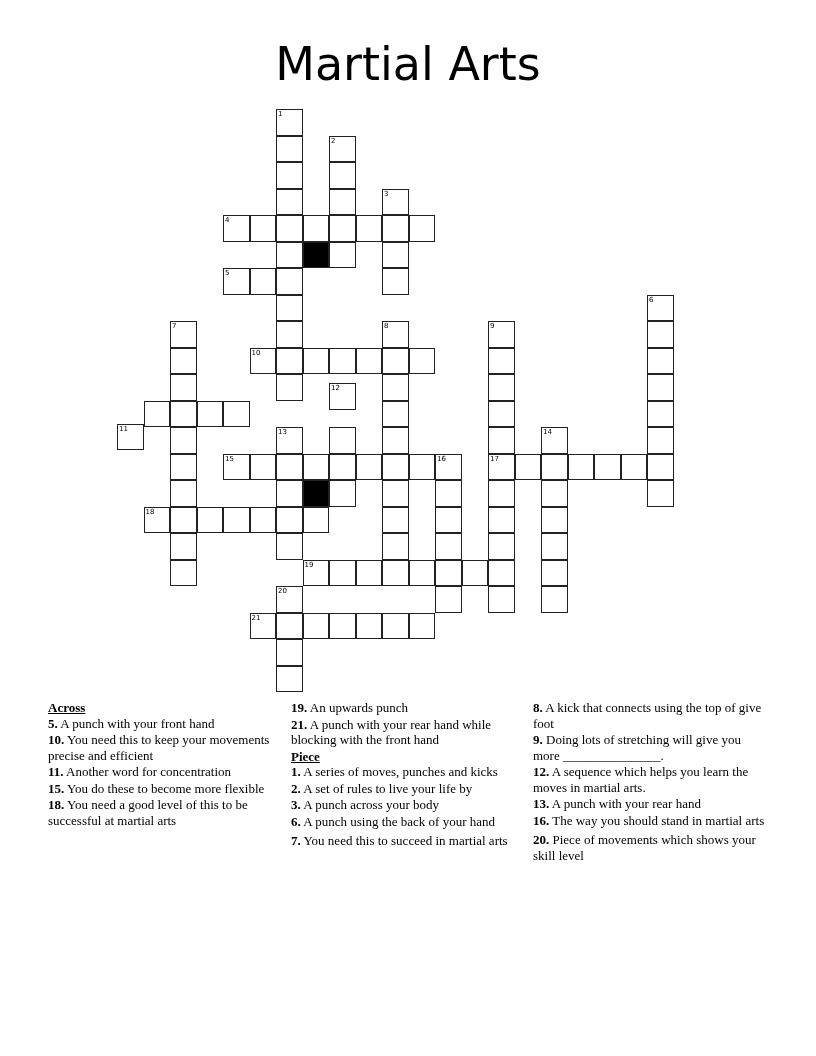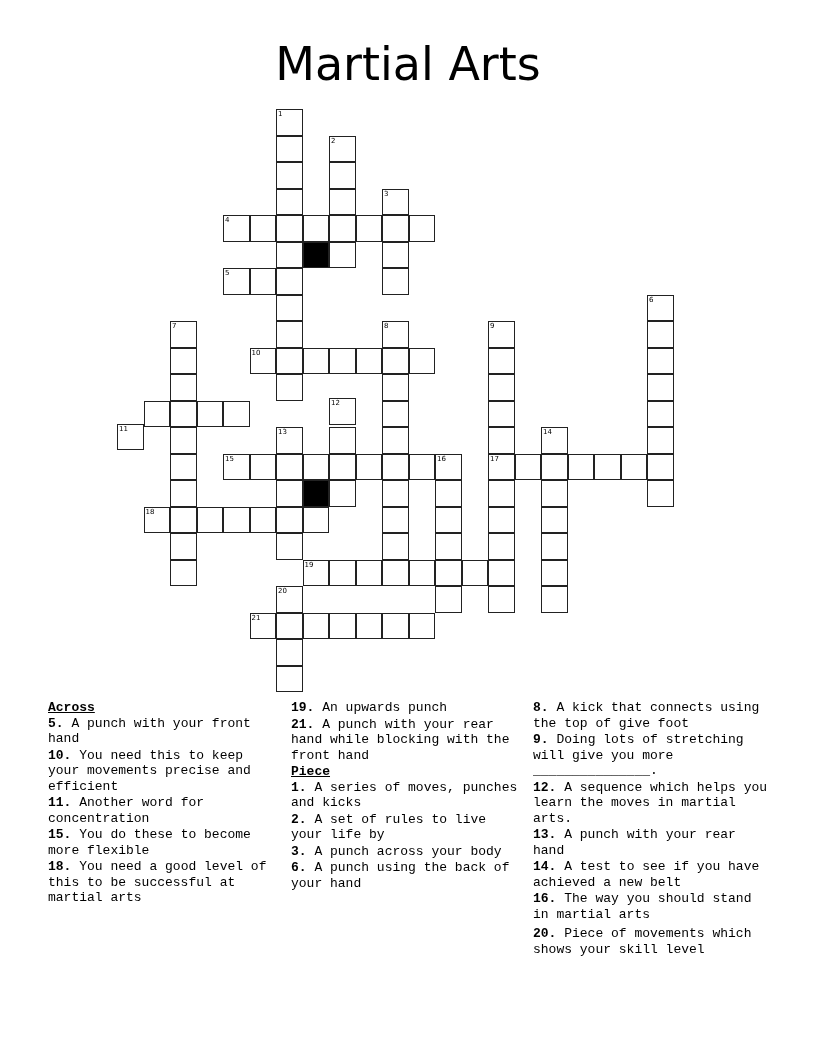--- a/index.html
+++ b/index.html
@@ -2,21 +2,21 @@
 <html><head>
 <meta charset="utf-8">
 <style>
   html,body{margin:0;padding:0;background:#fff;}
   body{width:816px;height:1056px;position:relative;overflow:hidden;font-family:"DejaVu Sans","Liberation Sans",sans-serif;color:#000;}
   .title{position:absolute;top:34px;left:0;width:816px;text-align:center;font-size:46px;line-height:60px;font-family:"DejaVu Sans",sans-serif;}
   #grid{position:absolute;left:0;top:0;width:816px;height:700px;}
   .cell{position:absolute;width:26.5px;height:26.5px;box-sizing:border-box;border:1.5px solid #222;background:#fff;}
   .cell.black{background:#000;}
   .num{position:absolute;left:1px;top:0px;font-size:7px;line-height:8px;font-family:"DejaVu Sans",sans-serif;}
-  .clues{position:absolute;top:700px;font-size:13px;line-height:15.5px;font-family:Liberation Mono, monospace;}
+  .clues{position:absolute;top:700px;font-size:13px;line-height:15.5px;font-family:Liberation Serif, serif;}
   .clues .hdr{font-weight:bold;text-decoration:underline;}
   .clue{margin:0 0 1px 0;}
   .clue b{font-weight:bold;}
 </style>
 </head>
 <body>
 
 <div class="title">Martial Arts</div>
 
 <div id="grid">
@@ -112,21 +112,21 @@
     <div class="cell" style="left: 302.5px; top: 347.5px;"></div>
     <div class="cell" style="left: 329px; top: 347.5px;"></div>
     <div class="cell" style="left: 355.5px; top: 347.5px;"></div>
     <div class="cell" style="left: 408.5px; top: 347.5px;"></div>
     <div class="cell" style="left: 117px; top: 400.5px; margin-top: 23px;">
       <span class="num">11</span>
     </div>
     <div class="cell" style="left: 143.5px; top: 400.5px;"></div>
     <div class="cell" style="left: 196.5px; top: 400.5px;"></div>
     <div class="cell" style="left: 223px; top: 400.5px;"></div>
-    <div class="cell" style="left: 329px; top: 398px;">
+    <div class="cell" style="left: 329px; top: 383px;">
       <span class="num">12</span>
     </div>
     <div class="cell" style="left: 329px; top: 427px;"></div>
     <div class="cell" style="left: 329px; top: 453.5px;"></div>
     <div class="cell" style="left: 329px; top: 480px;"></div>
     <div class="cell" style="left: 276px; top: 427px;">
       <span class="num">13</span>
     </div>
     <div class="cell" style="left: 276px; top: 453.5px;"></div>
     <div class="cell" style="left: 276px; top: 480px;"></div>
@@ -202,23 +202,23 @@
 </div>
 
 <div class="clues" style="left:291px;width:232px;">
   <div class="clue"><b>19.</b> <span>An upwards punch</span></div>
   <div class="clue"><b>21.</b> <span>A punch with your rear hand while blocking with the front hand</span></div>
   <div class="hdr">Piece</div>
   <div class="clue"><b>1.</b> <span>A series of moves, punches and kicks</span></div>
   <div class="clue"><b>2.</b> <span>A set of rules to live your life by</span></div>
   <div class="clue"><b>3.</b> <span>A punch across your body</span></div>
   <div class="clue"><b>6.</b> <span>A punch using the back of your hand</span></div>
+  <div class="clue" style="margin-top:4px"><b>7.</b> <span>You need this to succeed in martial arts</span></div>
 </div>
 
 <div class="clues" style="left:533px;width:236px;">
   <div class="clue"><b>8.</b> <span>A kick that connects using the top of give foot</span></div>
   <div class="clue"><b>9.</b> <span>Doing lots of stretching will give you more _______________.</span></div>
   <div class="clue"><b>12.</b> <span>A sequence which helps you learn the moves in martial arts.</span></div>
   <div class="clue"><b>13.</b> <span>A punch with your rear hand</span></div>
-  <div class="clue"><b>14.</b> <span>A test to see if you have achieved a new belt</span></div>
   <div class="clue"><b>16.</b> <span>The way you should stand in martial arts</span></div>
   <div class="clue" style="margin-top:4px"><b>20.</b> <span>Piece of movements which shows your skill level</span></div>
 </div>
 
 </body></html>

